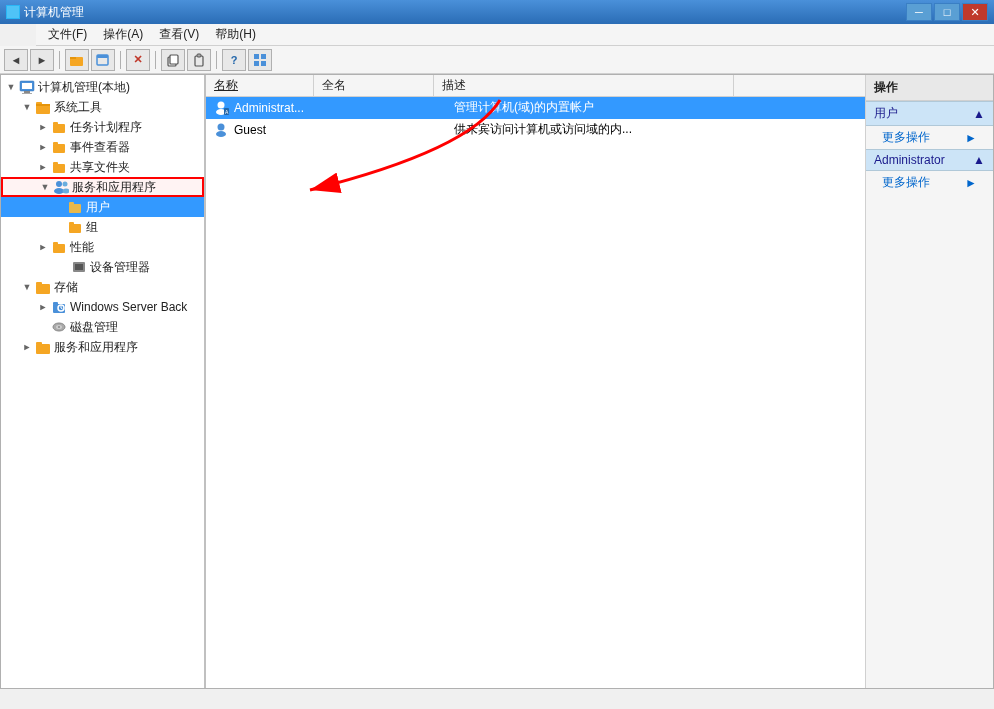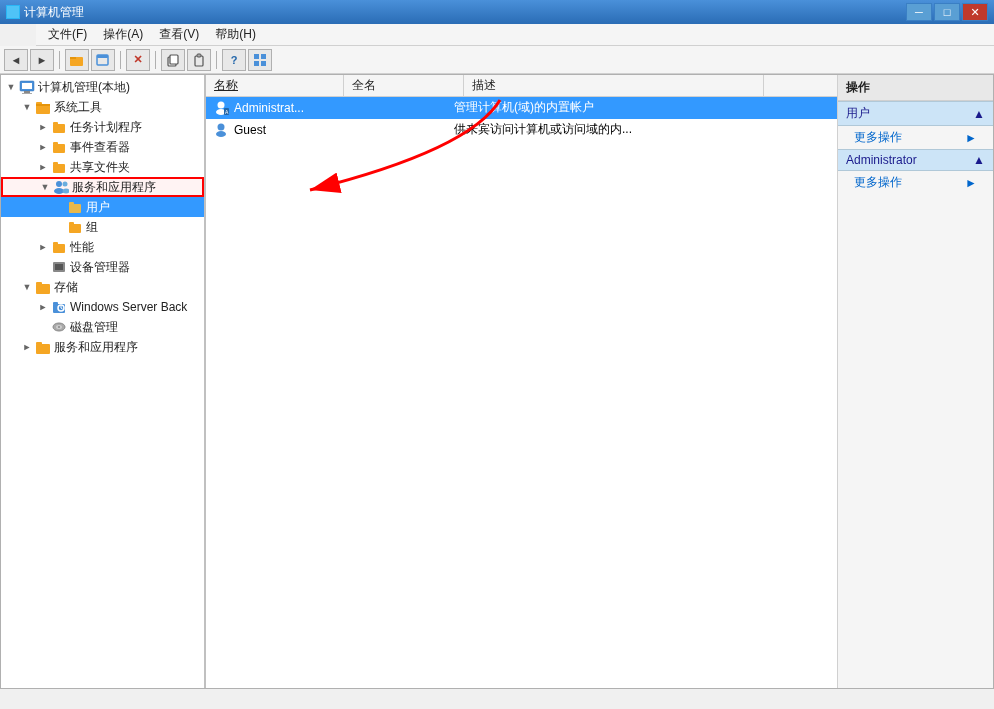--- a/index.html
+++ b/index.html
@@ -192,21 +192,21 @@
       overflow: hidden;
     }
     .list-cell-icon {
       width: 16px; height: 16px;
       margin-right: 4px;
       flex-shrink: 0;
     }
 
     
     .actions-panel {
-      width: 156px;
+      width: 128px;
       background: #f5f5f5;
       border-left: 1px solid #d0d0d0;
       padding: 0;
     }
     .actions-header {
       background: #e8e8e8;
       border-bottom: 1px solid #d0d0d0;
       padding: 4px 8px;
       font-size: 12px;
       color: #222;
@@ -444,21 +444,21 @@
         <div class="tree-expand">►</div>
         <div class="tree-icon">
           <svg width="16" height="16" viewBox="0 0 16 16">
               <rect x="2" y="5" width="12" height="9" rx="1" fill="#f5a623"></rect>
               <rect x="2" y="3" width="5" height="3" rx="1" fill="#f5a623"></rect>
             </svg>
         </div>
         <span class="tree-label">性能</span>
       </div>
 
-      <div class="tree-item" style="padding-left:34px;">
+      <div class="tree-item" style="padding-left:54px;">
         <div class="tree-expand"> </div>
         <div class="tree-icon">
           <svg width="16" height="16" viewBox="0 0 16 16">
               <rect x="2" y="3" width="12" height="10" rx="1" fill="#888"></rect>
               <rect x="4" y="5" width="8" height="6" fill="#555"></rect>
             </svg>
         </div>
         <span class="tree-label">设备管理器</span>
       </div>
 
@@ -509,21 +509,21 @@
         <span class="tree-label">服务和应用程序</span>
       </div>
 
     </div>
 
     <div class="right-container">
 
       <div class="content-panel">
 
         <div class="list-header">
-          <div class="list-col" style="width:138px;text-decoration:underline;">名称</div>
+          <div class="list-col" style="width:108px;text-decoration:underline;">名称</div>
           <div class="list-col" style="width:120px;">全名</div>
           <div class="list-col" style="width:300px;">描述</div>
         </div>
 
         <div class="list-row selected">
           <div class="list-cell" style="width:120px;">
             <svg class="list-cell-icon" width="16" height="16" viewBox="0 0 16 16">
               <circle cx="7" cy="5" r="3.5" fill="white"></circle>
               <ellipse cx="7" cy="12" rx="5" ry="3" fill="white"></ellipse>
               <rect x="10" y="8" width="5" height="7" rx="1" fill="#2266aa"></rect>

